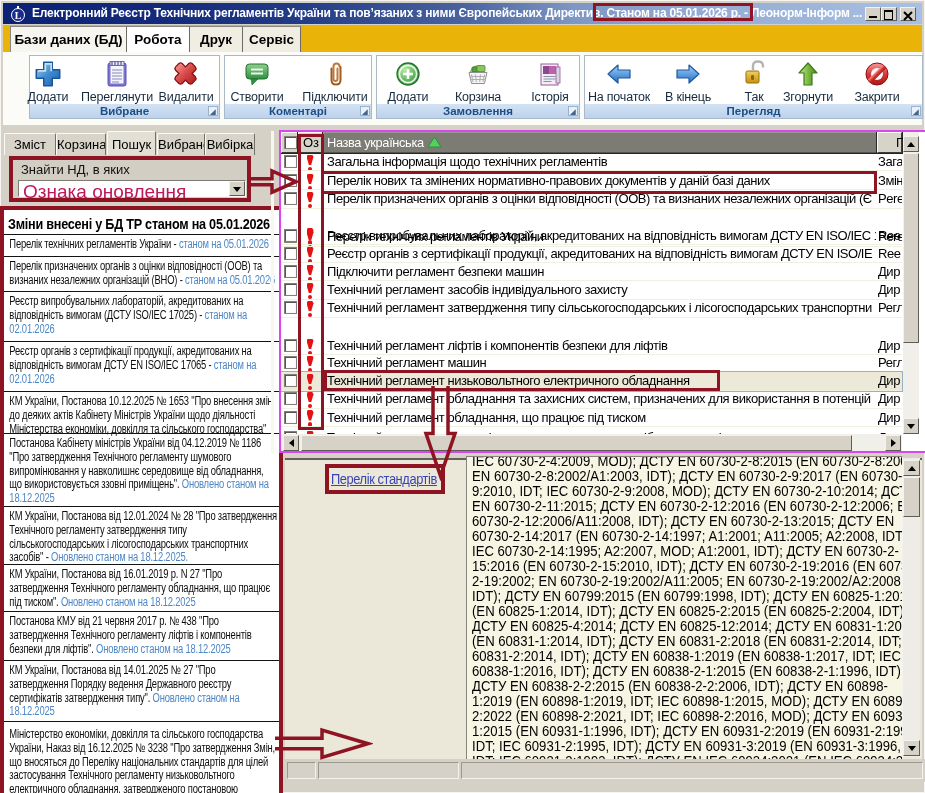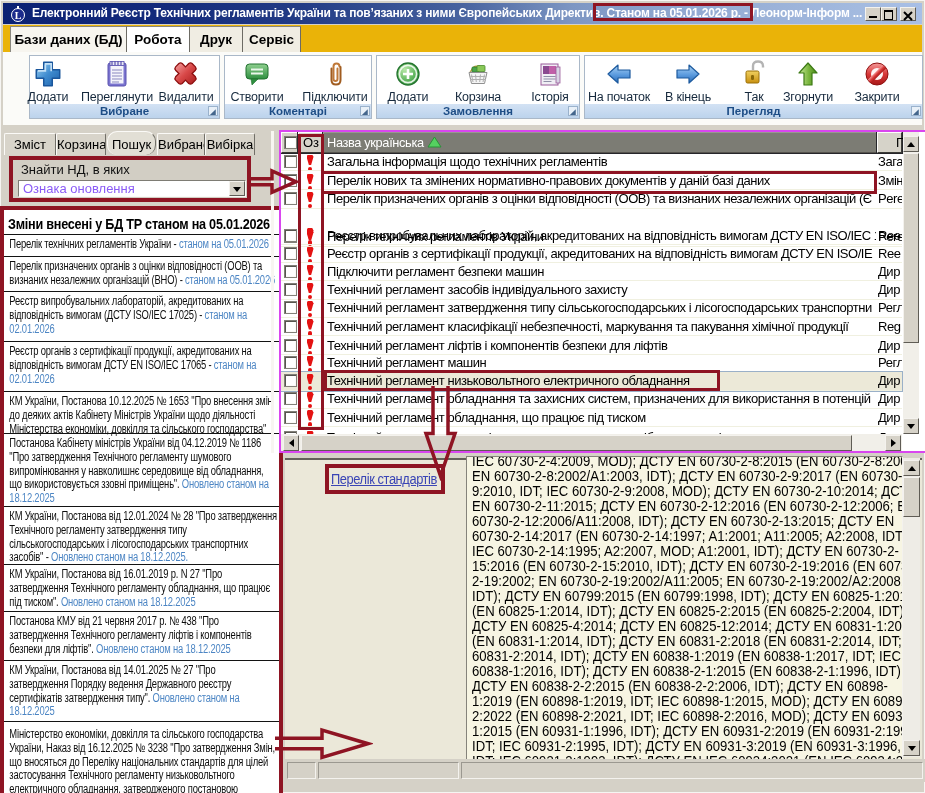--- a/index.html
+++ b/index.html
@@ -36,21 +36,21 @@
   .ltab { position:absolute; top:2px; height:22px; background:#d8d4ca;
     border:1px solid; border-color:#fbfaf7 #716f68 #8a887f #fbfaf7;
     border-bottom:none; border-radius:2px 2px 0 0;
     font-size:13px; color:#000; text-align:center; line-height:21px; overflow:hidden; white-space:nowrap;}
   .ltab.active { top:0; height:24px; background:#e2dfd5; line-height:26px; }
   #searchbox { left:9px; top:156px; width:242px; height:46px; background:#d2cec4;
     border:4px solid #8e1423; }
   #searchbox .lbl { position:absolute; left:8px; top:2px; font-size:13px; color:#111; }
   #combo { position:absolute; left:5px; top:20px; width:228px; height:17px; background:#fff;
     border:1px solid; border-color:#7e7c74 #fbfaf7 #fbfaf7 #7e7c74; }
-  #combo .ctxt { position:absolute; left:4px; top:0px; font-size:13px; color:#8b5cf6; }
+  #combo .ctxt { position:absolute; left:4px; top:0px; font-size:19px; color:#be185d; }
   #combo .cbtn { position:absolute; right:0px; top:0px; width:16px; height:15px; background:#d6d2c8;
     border:1px solid; border-color:#f4f2ee #5f5c55 #5f5c55 #f4f2ee; }
   #combo .cbtn:after { content:""; position:absolute; left:3px; top:5px;
     border:4px solid transparent; border-top:5px solid #000; }
   #redpanel { left:0px; top:206px; width:283px; height:587px; background:#ffffff;
     border:4px solid #8e1423; border-bottom:none; overflow:hidden; }
   #redpanel h1 { font-size:15.5px; color:#000; padding:5px 0 0 5px; width:400px;
      letter-spacing:-0.3px; font-weight:bold; white-space:nowrap;
      transform:scaleX(0.815); transform-origin:0 0; }
   .entry { position:absolute; left:0; width:360px; border-top:1.9px solid #131313;
@@ -263,21 +263,21 @@
       <div class="rlabel" style="left:149px;width:40px;">Так</div>
       <div class="rlabel" style="left:190px;width:66px;">Згорнути</div>
       <div class="rlabel" style="left:262px;width:60px;">Закрити</div>
       <div class="rfoot">Перегляд<span class="rlaunch">◢</span></div>
     </div>
   </div>
 
   <div class="abs" id="lefttabs">
     <div class="ltab" style="left:1px;width:52px;">Зміст</div>
     <div class="ltab" style="left:53px;width:50px;">Корзина</div>
-    <div class="ltab active" style="left:104px;width:49px;border-radius:10px;">Пошук</div>
+    <div class="ltab active" style="left:104px;width:49px;">Пошук</div>
     <div class="ltab" style="left:154px;width:48px;">Вибране</div>
     <div class="ltab" style="left:202px;width:50px;">Вибірка</div>
   </div>
 
   <div class="abs" id="searchbox">
     <div class="lbl">Знайти НД, в яких</div>
     <div id="combo">
       <div class="ctxt">Ознака оновлення</div>
       <div class="cbtn"></div>
     </div>
@@ -348,25 +348,20 @@
     </div>
     <div class="trow" style="top:149.2px;">
       <span class="cb" style="top:2px"></span>
       <span class="name">Технічний регламент засобів індивідуального захисту</span>
       <span class="poz">Дир</span>
     </div>
     <div class="trow" style="top:167.4px;">
       <span class="cb" style="top:2px"></span>
       <span class="name">Технічний регламент затвердження типу сільськогосподарських і лісогосподарських транспортни</span>
       <span class="poz">Регл</span>
-    </div>
-    <div class="trow" style="top:185.6px;">
-      <span class="cb" style="top:2px"></span>
-      <span class="name">Технічний регламент класифікації небезпечності, маркування та пакування хімічної продукції</span>
-      <span class="poz">Reg</span>
     </div>
     <div class="trow" style="top:205.0px;">
       <span class="cb" style="top:2px"></span>
       <span class="name">Технічний регламент ліфтів і компонентів безпеки для ліфтів</span>
       <span class="poz">Дир</span>
     </div>
     <div class="trow" style="top:222.0px;">
       <span class="cb" style="top:2px"></span>
       <span class="name">Технічний регламент машин</span>
       <span class="poz">Регл</span>

